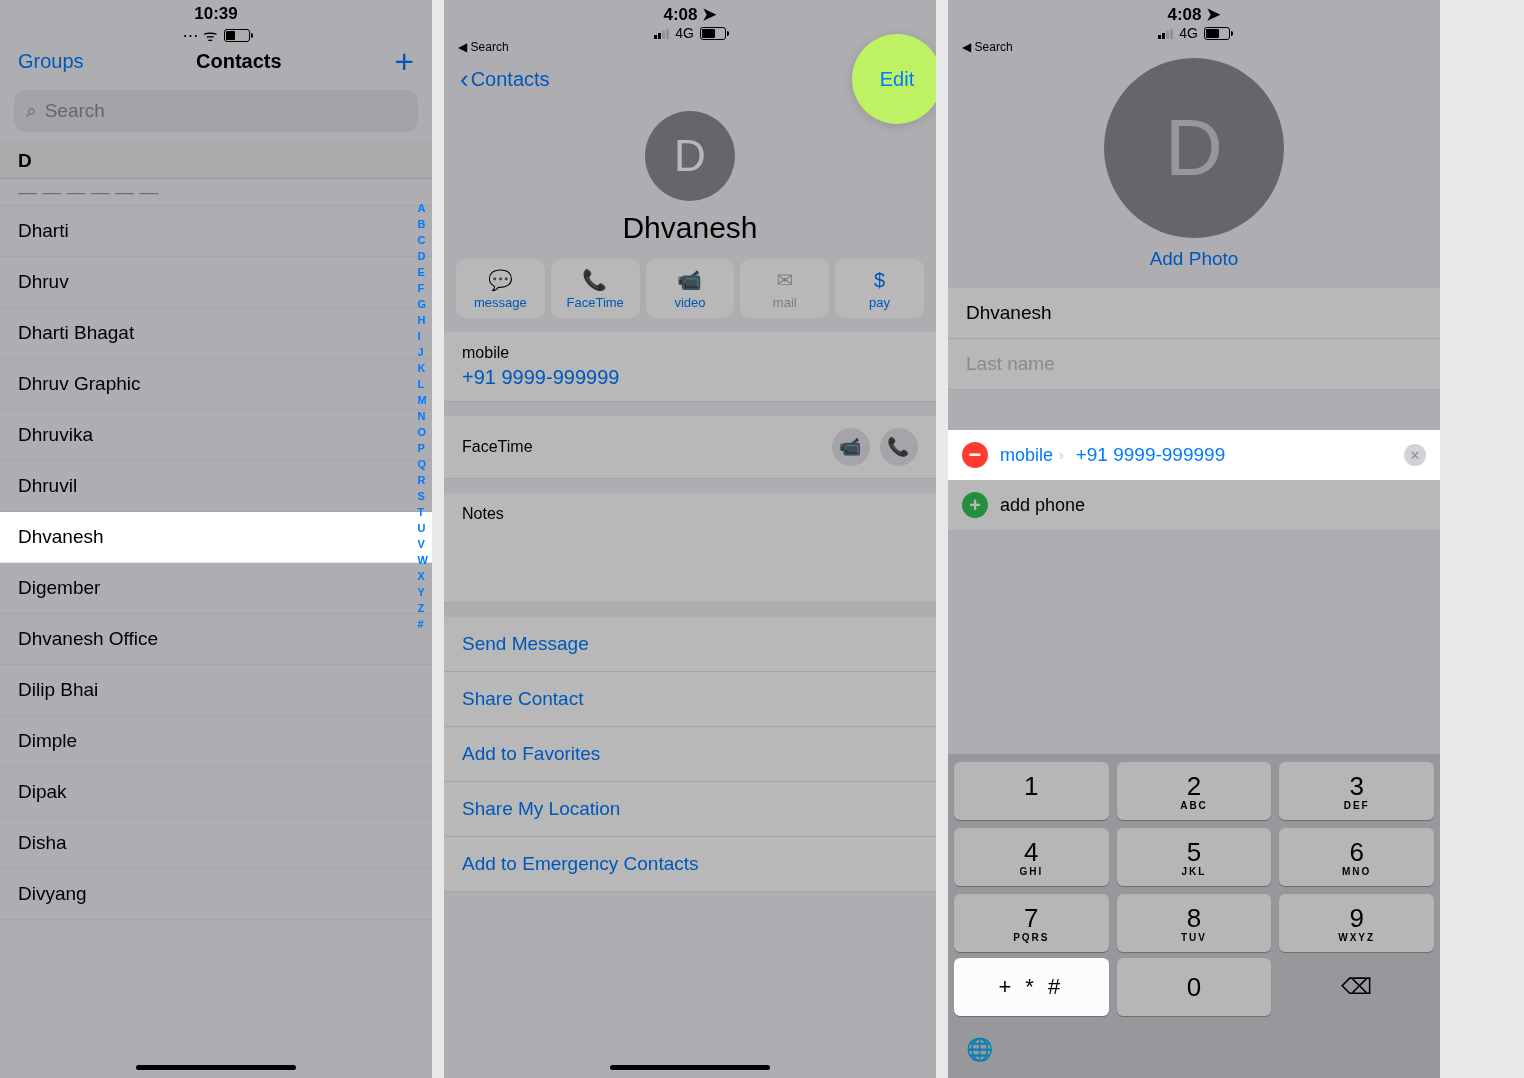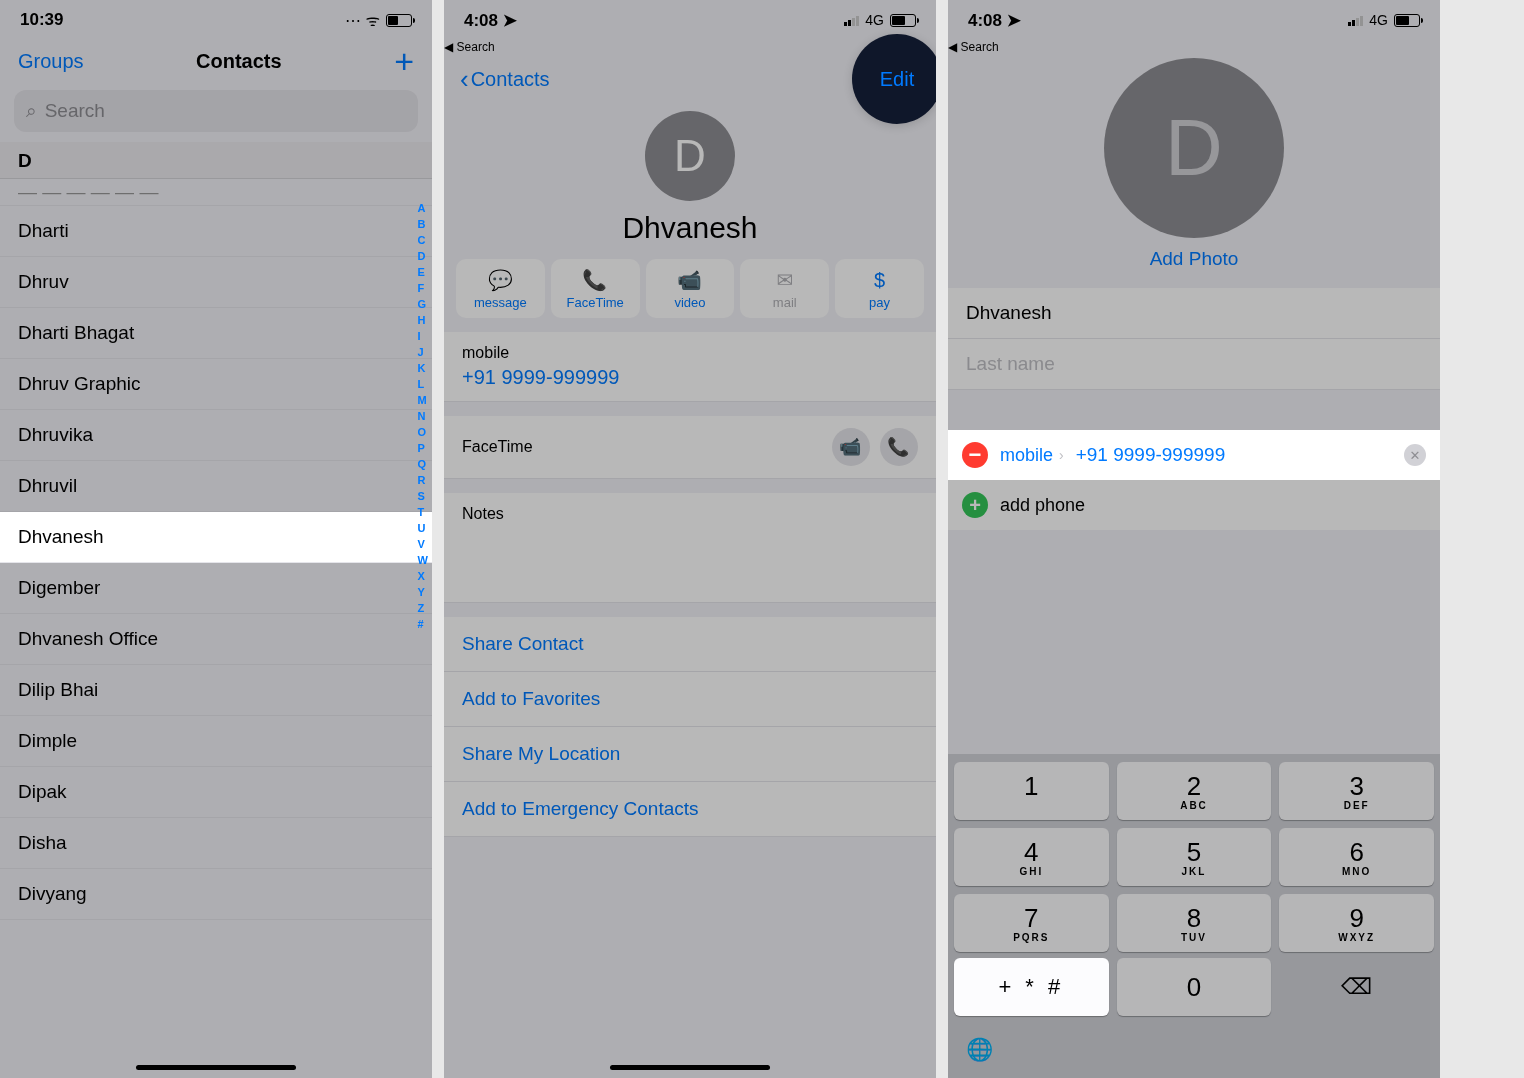--- a/index.html
+++ b/index.html
@@ -3,48 +3,48 @@
 <meta charset="utf-8">
 <style>
   * { box-sizing: border-box; margin: 0; padding: 0; font-family: -apple-system, "Helvetica Neue", Arial, sans-serif; }
   body { background: #e8e8e8; width: 1524px; height: 1078px; display: flex; gap: 12px; padding: 0; }
   .phone { position: relative; background: #f2f2f7; overflow: hidden; height: 100%; }
   .phone.dimmed::after { content:""; position:absolute; inset:0; background:rgba(0,0,0,0.28); pointer-events:none; z-index:5; }
   .p1 { width: 432px; }
   .p2, .p3 { width: 492px; }
   
   
-  .statusbar { height: 40px; display:flex; align-items:center; justify-content:space-between; padding: 4px 20px; font-size: 17px; font-weight: 600; }
+  .statusbar { height: 40px; display:flex; align-items:center; justify-content:space-between; padding: 4px 20px; font-size: 17px; font-weight: 600; flex-direction: column; }
   .statusbar .right { display:flex; align-items:center; gap:6px; font-size:14px; font-weight:400; }
   .battery { width:26px; height:13px; border:1.5px solid #000; border-radius:3px; position:relative; }
   .battery::after { content:""; position:absolute; right:-4px; top:3px; width:2px; height:5px; background:#000; border-radius:0 2px 2px 0; }
   .battery .fill { position:absolute; left:1px; top:1px; bottom:1px; width:40%; background:#000; border-radius:1px; }
   .wifi { font-size:16px; }
   .signal { display:flex; align-items:flex-end; gap:1px; height:12px; }
   .signal span { width:3px; background:#000; display:block; }
   .signal span:nth-child(1){height:4px;} .signal span:nth-child(2){height:6px;background:#000;} .signal span:nth-child(3){height:8px;background:#ccc;} .signal span:nth-child(4){height:10px;background:#ccc;}
-  .backsearch { font-size:12px; color:#000; }
+  .backsearch { font-size:12px; color:#000; padding-left:14px; }
   
   
   .navbar1 { display:flex; align-items:center; justify-content:space-between; padding: 4px 18px 8px; }
   .navbar1 .groups { color:#007aff; font-size:20px; }
   .navbar1 .title { font-size:20px; font-weight:600; }
   .navbar1 .plus { color:#007aff; font-size:34px; font-weight:300; line-height:1; }
   .searchbar { margin: 4px 14px 10px; background:#e4e3e9; border-radius:12px; padding:10px 12px; display:flex; align-items:center; gap:8px; color:#8e8e93; font-size:19px; }
   .section-header { padding:8px 18px 6px; font-weight:600; font-size:19px; background:#eceaef; border-bottom:1px solid #d4d4d8; }
   .list { background:#fff; }
   .row { padding:14px 18px; font-size:19px; border-bottom:1px solid #e5e5ea; background:#f2f2f7; position:relative; }
   .row.highlight { background:#fff; z-index:10; position:relative; }
   .index { position:absolute; right:4px; top:200px; display:flex; flex-direction:column; font-size:11px; color:#007aff; line-height:16px; font-weight:600; z-index:20; }
   .homebar { position:absolute; bottom:8px; left:50%; transform:translateX(-50%); width:160px; height:5px; background:#000; border-radius:3px; z-index:20; }
   
   
   .navbar2 { display:flex; align-items:center; justify-content:space-between; padding:10px 16px; }
   .navbar2 .back { color:#007aff; font-size:20px; display:flex; align-items:center; gap:2px; }
-  .edit-bubble { position:absolute; top:34px; right:-6px; width:90px; height:90px; background:#0f172a; border-radius:50%; display:flex; align-items:center; justify-content:center; z-index:20; box-shadow:0 2px 10px rgba(0,0,0,0.15); }
+  .edit-bubble { position:absolute; top:34px; right:-6px; width:90px; height:90px; background:#bef264; border-radius:50%; display:flex; align-items:center; justify-content:center; z-index:20; box-shadow:0 2px 10px rgba(0,0,0,0.15); }
   .edit-bubble span { color:#007aff; font-size:20px; }
   .avatar { width:90px; height:90px; border-radius:50%; background:#8e8e93; display:flex; align-items:center; justify-content:center; color:#fff; font-size:44px; font-weight:400; margin:6px auto 10px; }
   .contact-name { text-align:center; font-size:30px; font-weight:400; margin-bottom:14px; }
   .action-row { display:flex; gap:6px; padding:0 12px 14px; }
   .action-btn { flex:1; background:#fff; border-radius:10px; padding:10px 2px 8px; display:flex; flex-direction:column; align-items:center; gap:4px; font-size:13px; color:#007aff; }
   .action-btn.disabled { color:#b0b0b5; }
   .action-btn .glyph { font-size:20px; height:22px; display:flex; align-items:center; }
   .card { background:#fff; margin:0 0 14px; }
   .card .field { padding:12px 18px; border-bottom:1px solid #e5e5ea; }
   .field .label { font-size:16px; color:#000; margin-bottom:4px; }
@@ -221,20 +221,21 @@
         <div class="round-icon">📞</div>
       </div>
     </div>
   </div>
   <div class="card">
     <div class="field" style="height:110px">
         <div class="label">Notes</div>
       </div>
   </div>
   <div class="linklist">
+    <div class="row3">Send Message</div>
     <div class="row3">Share Contact</div>
     <div class="row3">Add to Favorites</div>
     <div class="row3">Share My Location</div>
     <div class="row3">Add to Emergency Contacts</div>
   </div>
   <div class="homebar"></div>
 </div>
 
 <div class="phone p3 dimmed">
   <div class="statusbar">

